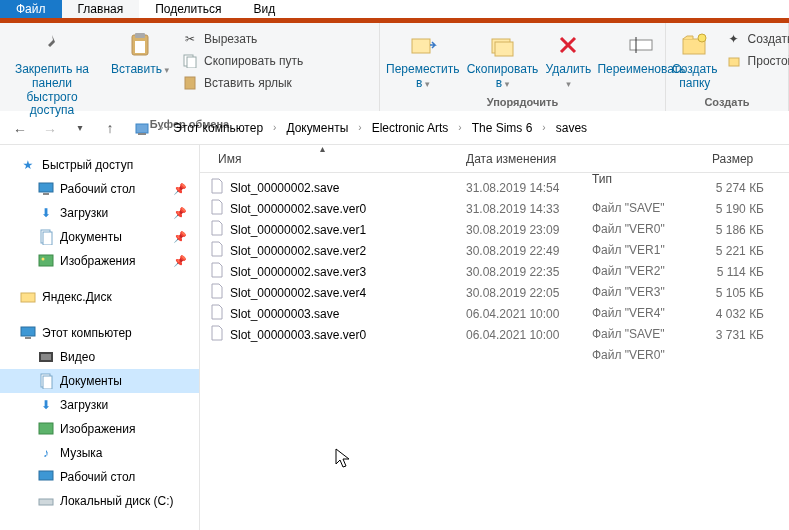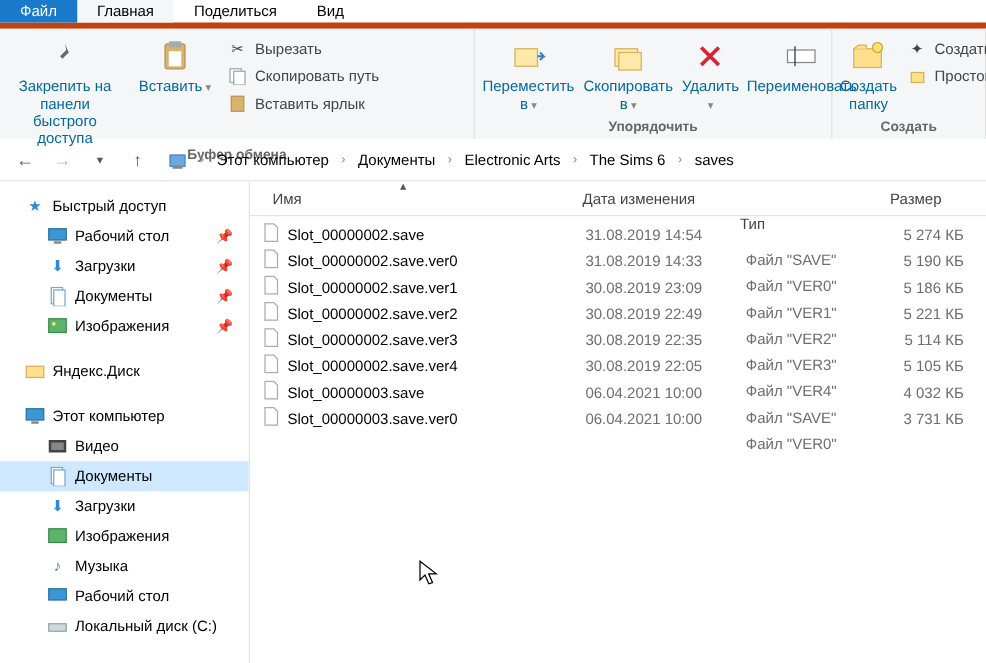--- a/index.html
+++ b/index.html
@@ -35,21 +35,21 @@
 .tree-item.indent { padding-left: 38px; }
 .tree-item.selected { background: #cde8ff; }
 .tree-item .pin { position: absolute; right: 12px; color: #7a7a7a; font-size: 11px; }
 .tree-item .ico { width: 16px; height: 16px; display: flex; align-items: center; justify-content: center; }
 .tree-gap { height: 12px; }
 
 .filepane { flex: 1; display: flex; flex-direction: column; }
 .headers { display: flex; height: 28px; align-items: center; border-bottom: 1px solid #e5e5e5; color: #444; position: relative; }
 .hcol { padding-left: 10px; border-right: 1px solid transparent; cursor: pointer; }
 .files { padding-top: 4px; }
-.frow { display: flex; height: 21px; align-items: center; cursor: pointer; justify-content: space-between; }
+.frow { display: flex; height: 21px; align-items: center; cursor: pointer; }
 .fcol { padding-left: 10px; color: #000; overflow: hidden; white-space: nowrap; text-overflow: ellipsis; }
 .fcol.dim { color: #6d6d6d; }
 .fcol.size { text-align: right; padding-right: 18px; }
 
 .c-name { width: 256px; display: flex; align-items: center; gap: 6px; }
 .c-date { width: 126px; }
 .c-type { width: 120px; margin-top: 40px; }
 .c-size { width: 80px; }
 
 .sort-arrow { position: absolute; left: 120px; top: -2px; color: #555; font-size: 10px; }

